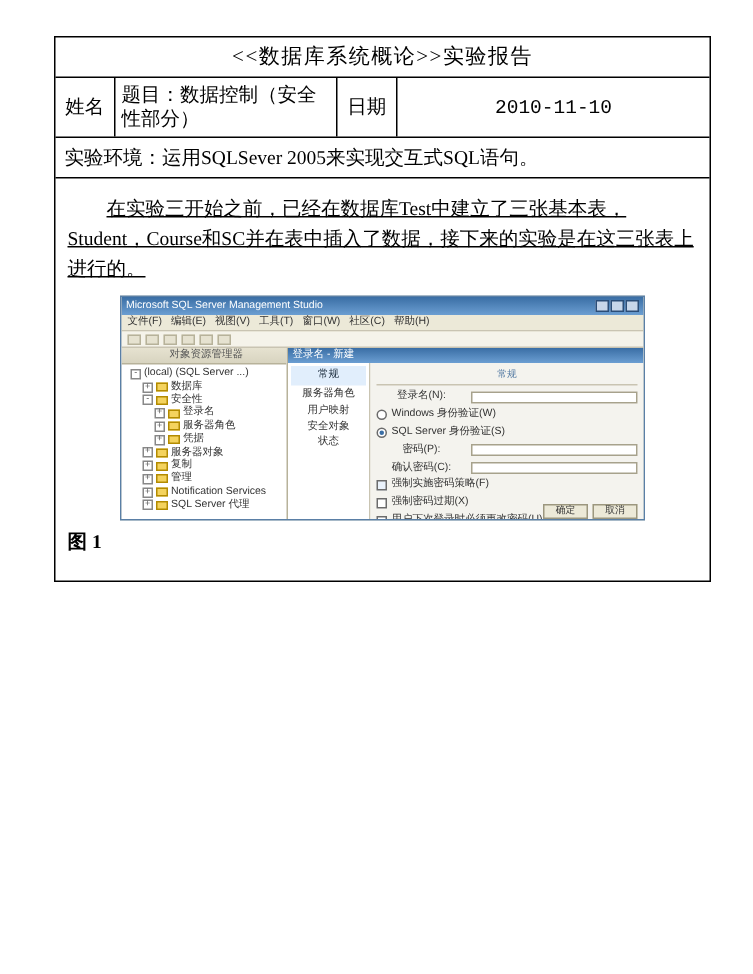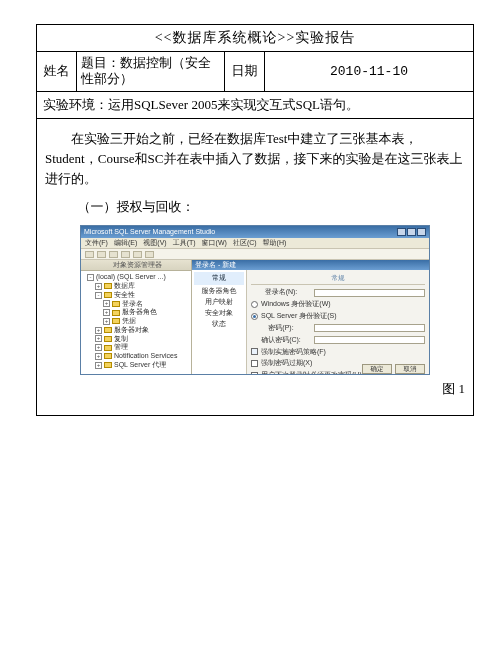--- a/index.html
+++ b/index.html
@@ -56,29 +56,30 @@
   .env-row {
     border-bottom: 1.5px solid #000;
     padding: 4px 6px;
     line-height: 1.4;
   }
   .body-area {
     padding: 6px 8px 8px 8px;
     line-height: 1.55;
   }
   .body-area p { margin: 4px 0 8px 0; }
-  .indent { text-indent: 2em; }
+  .indent { text-indent: 2em; text-decoration: underline; }
   .indent2 { text-indent: 2.5em; }
   .fig-wrap {
     text-align: center;
     margin: 6px 0 2px 0;
   }
   .fig-caption {
-    text-align: right;
+    text-align: left;
     margin: 2px 0 6px 0;
+    font-weight: bold;
   }
   
   .ssms {
     width: 350px;
     height: 150px;
     margin: 0 auto;
     background: #ece9d8;
     border: 1px solid #5a7fa6;
     box-sizing: border-box;
     font-family: Tahoma, Arial, sans-serif;
@@ -230,21 +231,20 @@
       <div class="meta-cell meta-name-label">姓名</div>
       <div class="meta-cell meta-topic-label">题目：数据控制（安全性部分）</div>
       <div class="meta-cell meta-date-label">日期</div>
       <div class="meta-cell meta-date-value">2010-11-10</div>
     </div>
 
     <div class="env-row">实验环境：运用SQLSever 2005来实现交互式SQL语句。</div>
 
     <div class="body-area">
       <p class="indent">在实验三开始之前，已经在数据库Test中建立了三张基本表，Student，Course和SC并在表中插入了数据，接下来的实验是在这三张表上进行的。</p>
-      <p class="indent2">（一）授权与回收：</p>
 
       <div class="fig-wrap">
         <div class="ssms">
           <div class="ssms-titlebar">
             <span>Microsoft SQL Server Management Studio</span>
             <div class="wbtns">
               <div class="wbtn"></div>
               <div class="wbtn"></div>
               <div class="wbtn"></div>
             </div>

